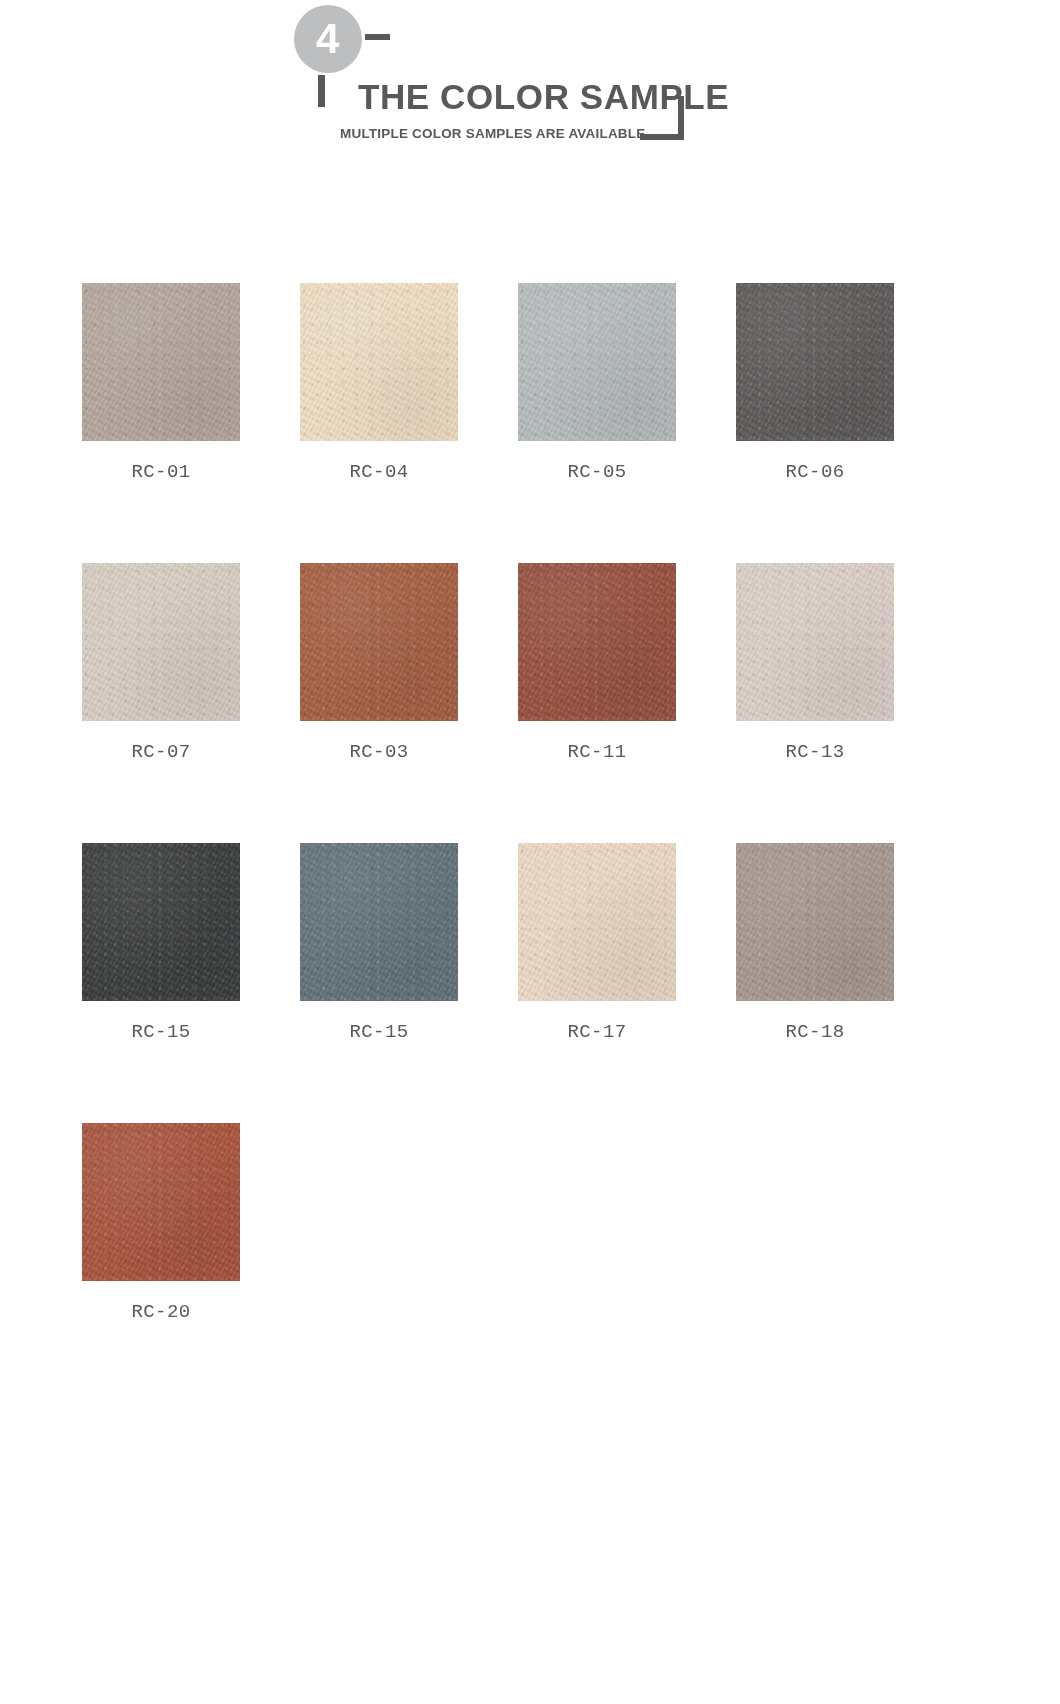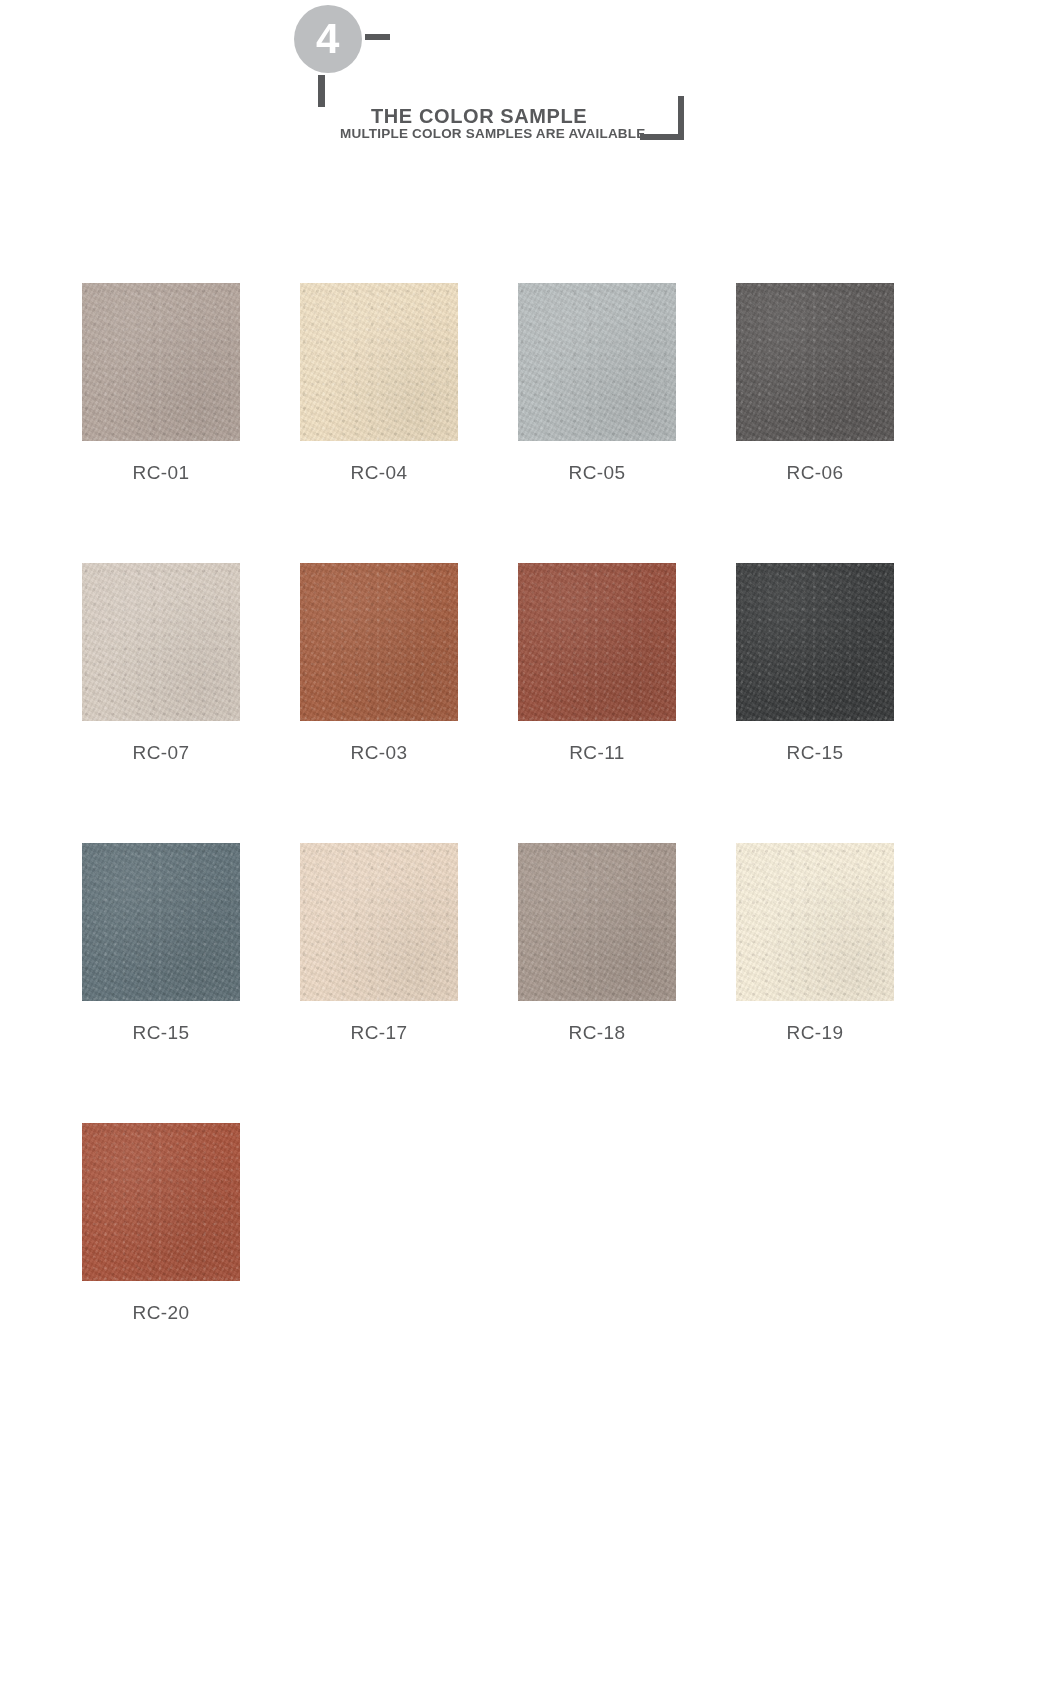--- a/index.html
+++ b/index.html
@@ -55,28 +55,27 @@
   .hdr-tick {
     position: absolute;
     left: 318px;
     top: 75px;
     width: 7px;
     height: 32px;
     background: #58595b;
   }
   .hdr-title {
     position: absolute;
-    left: 371px;
+    left: 358px;
     top: 77px;
-    font-size: 20px;
+    font-size: 35px;
     font-weight: bold;
     letter-spacing: 0.6px;
     color: #58595b;
     white-space: nowrap;
-    margin-top: 28px;
   }
   .hdr-subtitle {
     position: absolute;
     left: 340px;
     top: 126px;
     font-size: 13.5px;
     font-weight: bold;
     letter-spacing: 0.2px;
     color: #58595b;
     white-space: nowrap;
@@ -104,20 +103,21 @@
     left: 82px;
     top: 283px;
     width: 896px;
     display: grid;
     grid-template-columns: repeat(4, 158px);
     column-gap: 60px;
     row-gap: 81px;
   }
   .cell {
     width: 158px;
+    font-family: Liberation Mono, monospace;
   }
   .swatch {
     width: 158px;
     height: 158px;
     position: relative;
     overflow: hidden;
   }
   
   .swatch::before {
     content: "";
@@ -191,36 +191,36 @@
     </div>
     <div class="cell">
       <div class="swatch" style="background: rgb(166, 95, 66);"></div>
       <div class="label">RC-03</div>
     </div>
     <div class="cell">
       <div class="swatch" style="background: rgb(152, 80, 62);"></div>
       <div class="label">RC-11</div>
     </div>
     <div class="cell">
+      <div class="swatch" style="background: rgb(221, 208, 200);"></div>
+      <div class="label">RC-13</div>
+    </div>
+    <div class="cell">
       <div class="swatch" style="background: rgb(58, 60, 61);"></div>
       <div class="label">RC-15</div>
     </div>
     <div class="cell">
       <div class="swatch" style="background: rgb(98, 115, 122);"></div>
       <div class="label">RC-15</div>
     </div>
     <div class="cell">
       <div class="swatch" style="background: rgb(236, 217, 197);"></div>
       <div class="label">RC-17</div>
     </div>
     <div class="cell">
       <div class="swatch" style="background: rgb(168, 153, 143);"></div>
       <div class="label">RC-18</div>
     </div>
     <div class="cell">
-      <div class="swatch" style="background: rgb(247, 238, 218);"></div>
-      <div class="label">RC-19</div>
-    </div>
-    <div class="cell">
       <div class="swatch" style="background: rgb(169, 84, 61);"></div>
       <div class="label">RC-20</div>
     </div>
   </div>
 
 </body></html>

